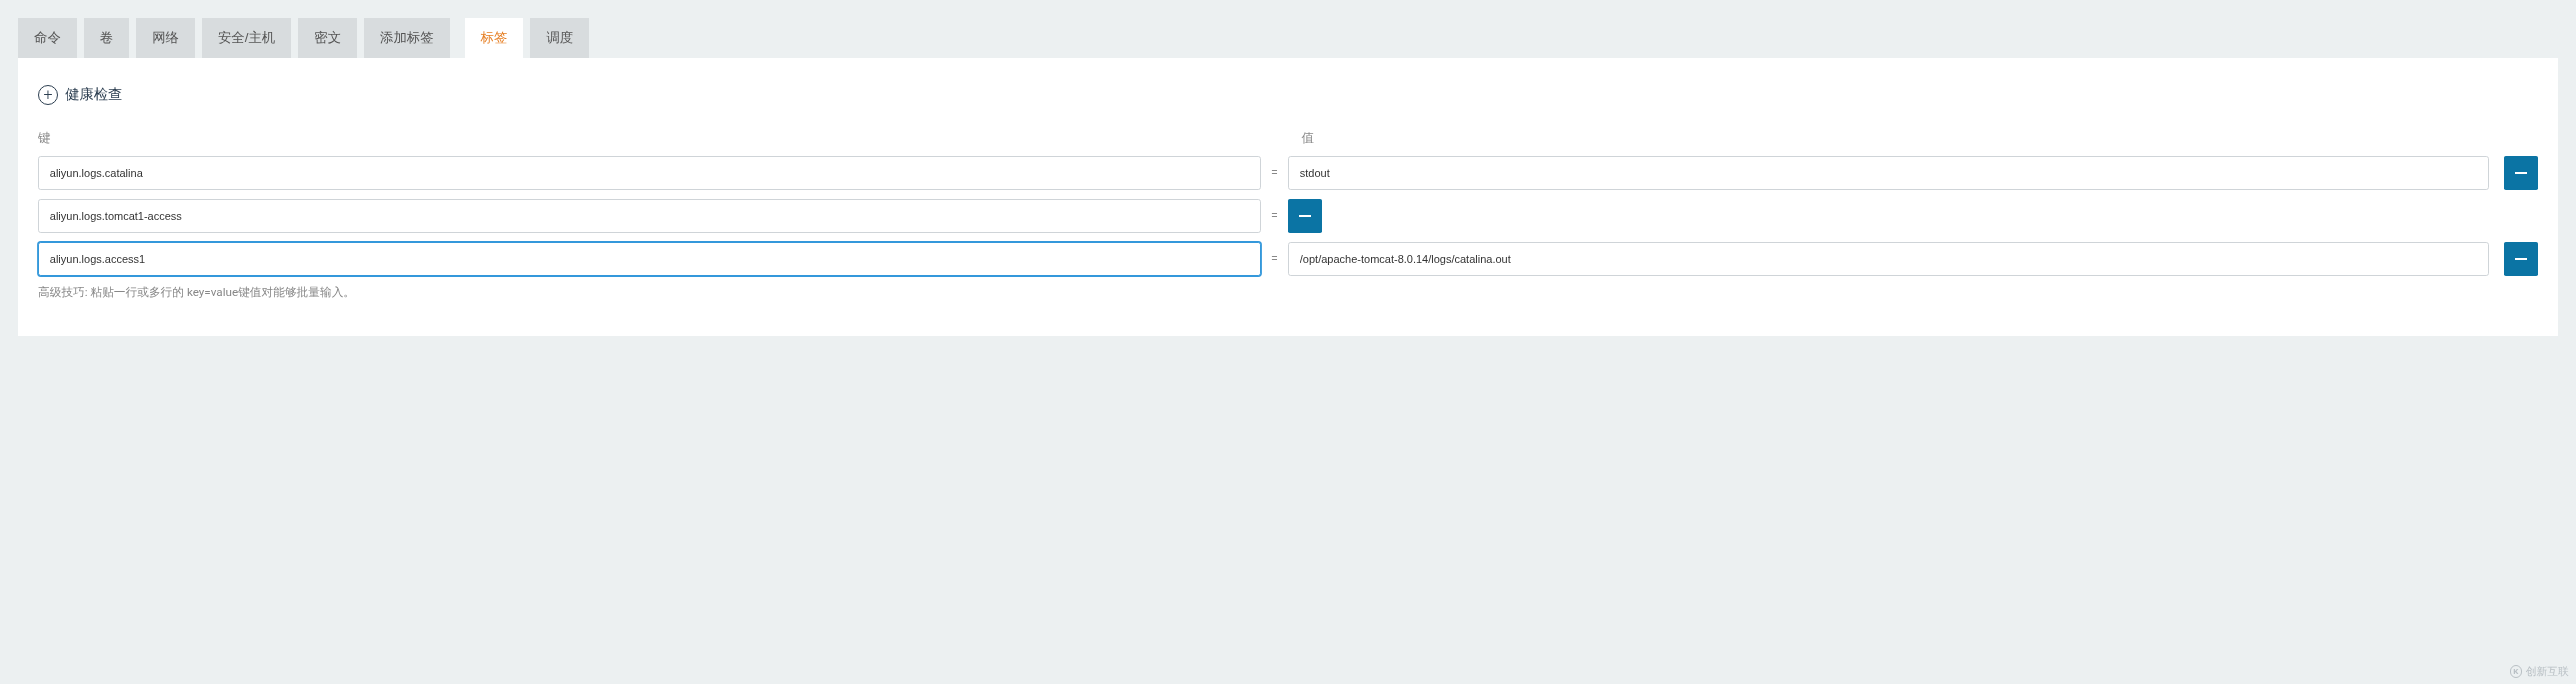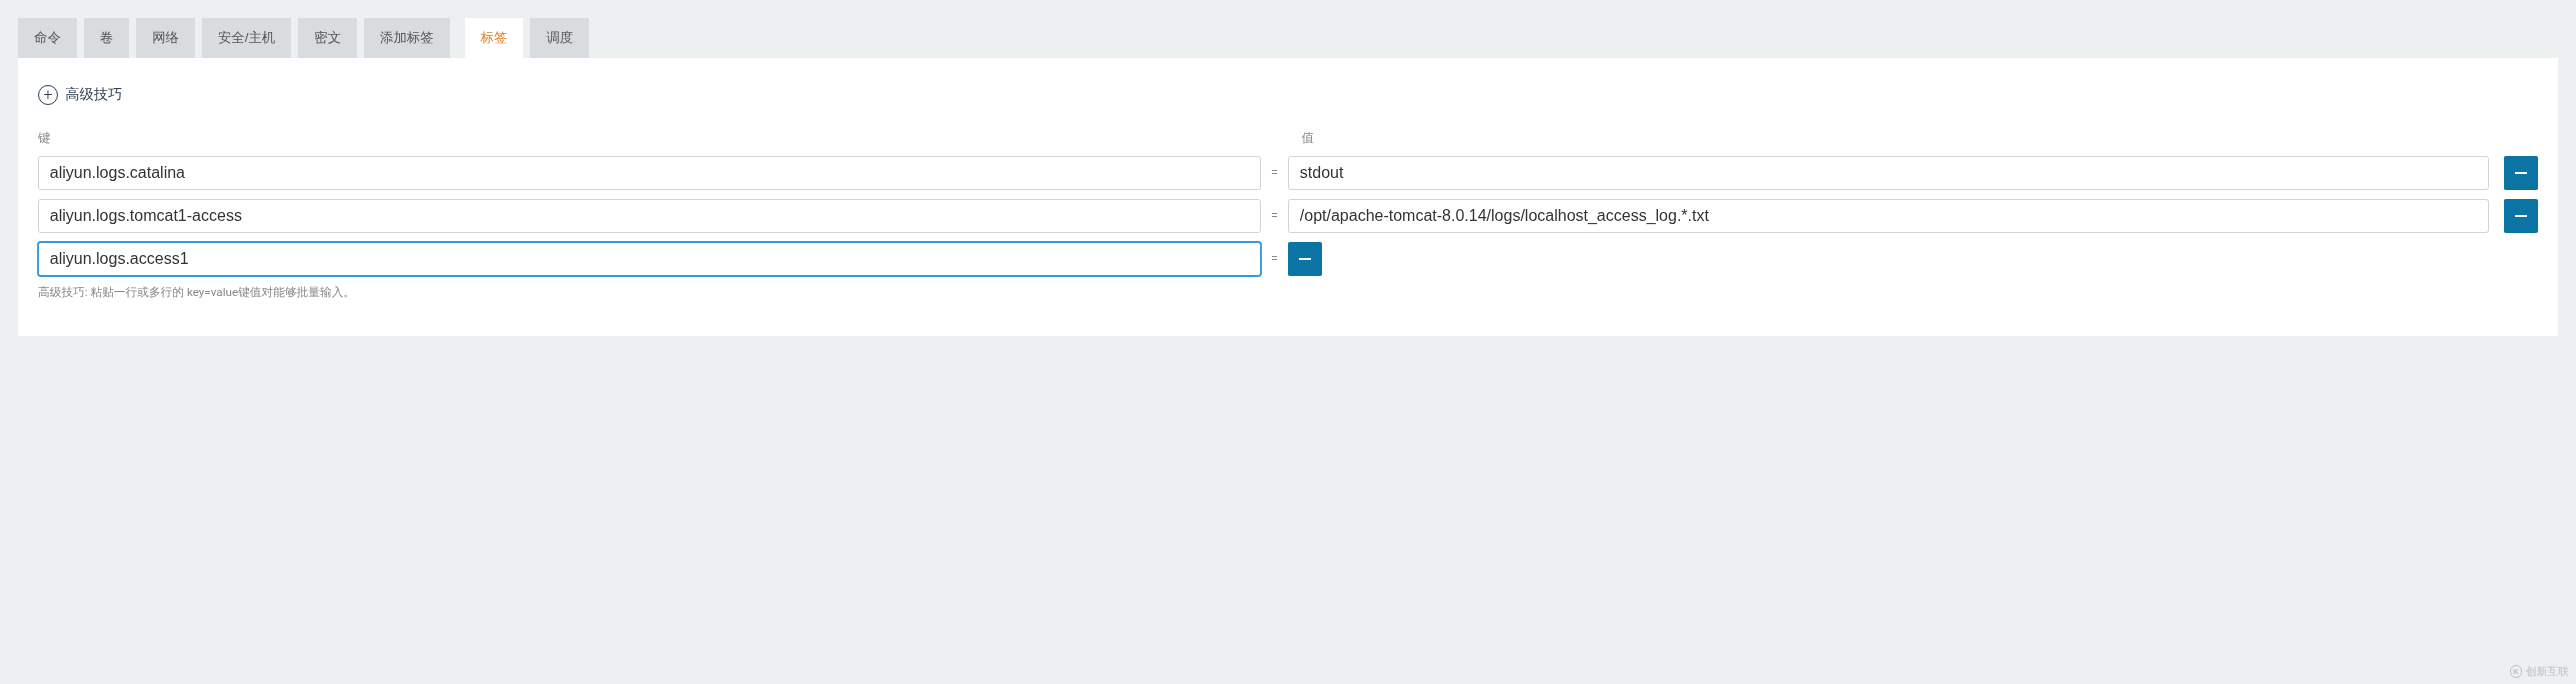--- a/index.html
+++ b/index.html
@@ -80,21 +80,21 @@
       display: flex;
       align-items: center;
       margin-bottom: 9px;
       gap: 0;
     }
     .kv-input {
       height: 34px;
       border: 0.9px solid #cfd4d8;
       border-radius: 2.7px;
       padding: 0 10.8px;
-      font-size: 16px;
+      font-size: 11px;
       color: #333;
       background: #fff;
       outline: none;
     }
     .kv-key {
       flex: 0 0 calc(50% - 27px);
     }
     .kv-eq {
       flex: 0 0 27px;
       text-align: center;
@@ -163,50 +163,50 @@
     <button class="tab">安全/主机</button>
     <button class="tab">密文</button>
     <button class="tab">添加标签</button>
     <button class="tab active">标签</button>
     <button class="tab">调度</button>
   </div>
 
   <div class="panel">
     <div class="add-label-row">
       <span class="plus-icon">+</span>
-      <span class="add-label-text">高级技巧</span>
+      <span class="add-label-text">健康检查</span>
     </div>
 
     <div class="kv-headers">
       <div class="kv-header-key">键</div>
       <div class="kv-header-eq"></div>
       <div class="kv-header-value">值</div>
     </div>
 
     <div class="kv-row">
       <input class="kv-input kv-key" value="aliyun.logs.catalina" style="">
       <div class="kv-eq">=</div>
       <input class="kv-input kv-value" value="stdout" style="">
       <button class="remove-btn">
           <span class="minus"></span>
         </button>
     </div>
 
     <div class="kv-row">
       <input class="kv-input kv-key" value="aliyun.logs.tomcat1-access" style="">
       <div class="kv-eq">=</div>
-      <input class="kv-input kv-value" value="/opt/apache-tomcat-8.0.14/logs/localhost_access_log.*.txt" style="">
       <button class="remove-btn">
           <span class="minus"></span>
         </button>
     </div>
 
     <div class="kv-row">
       <input class="kv-input kv-key" id="focused-input" style="border-color: rgb(52, 152, 219); box-shadow: rgb(52, 152, 219) 0px 0px 0px 0.9px;" value="aliyun.logs.access1">
       <div class="kv-eq">=</div>
+      <input class="kv-input kv-value" value="/opt/apache-tomcat-8.0.14/logs/catalina.out" style="">
       <button class="remove-btn">
           <span class="minus"></span>
         </button>
     </div>
 
     <div class="hint">高级技巧: 粘贴一行或多行的 key=value键值对能够批量输入。</div>
   </div>
 </div>
 
 <div class="watermark">

